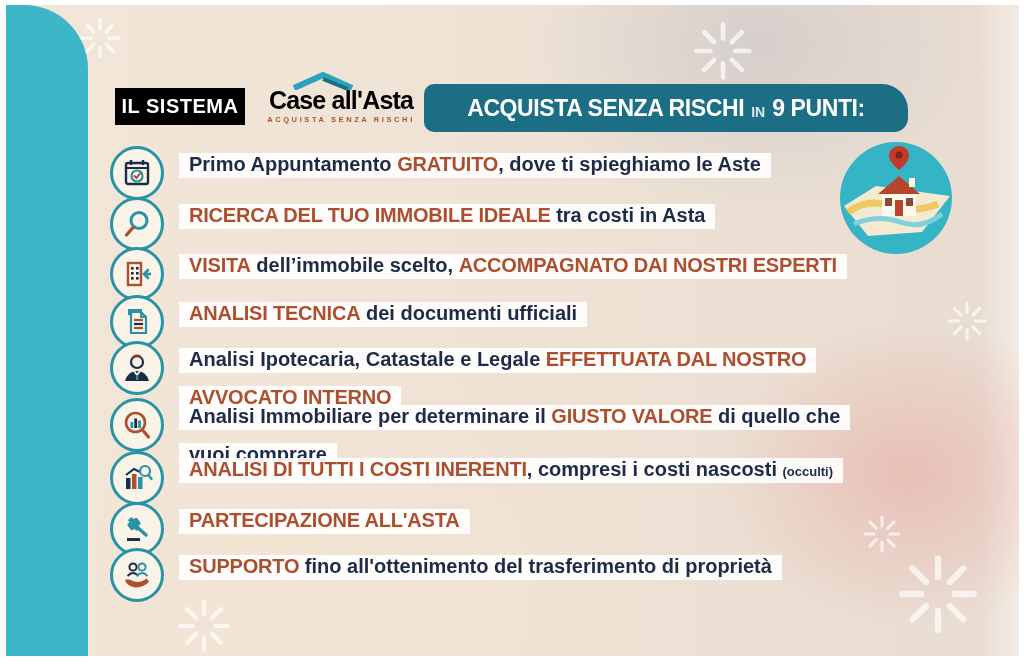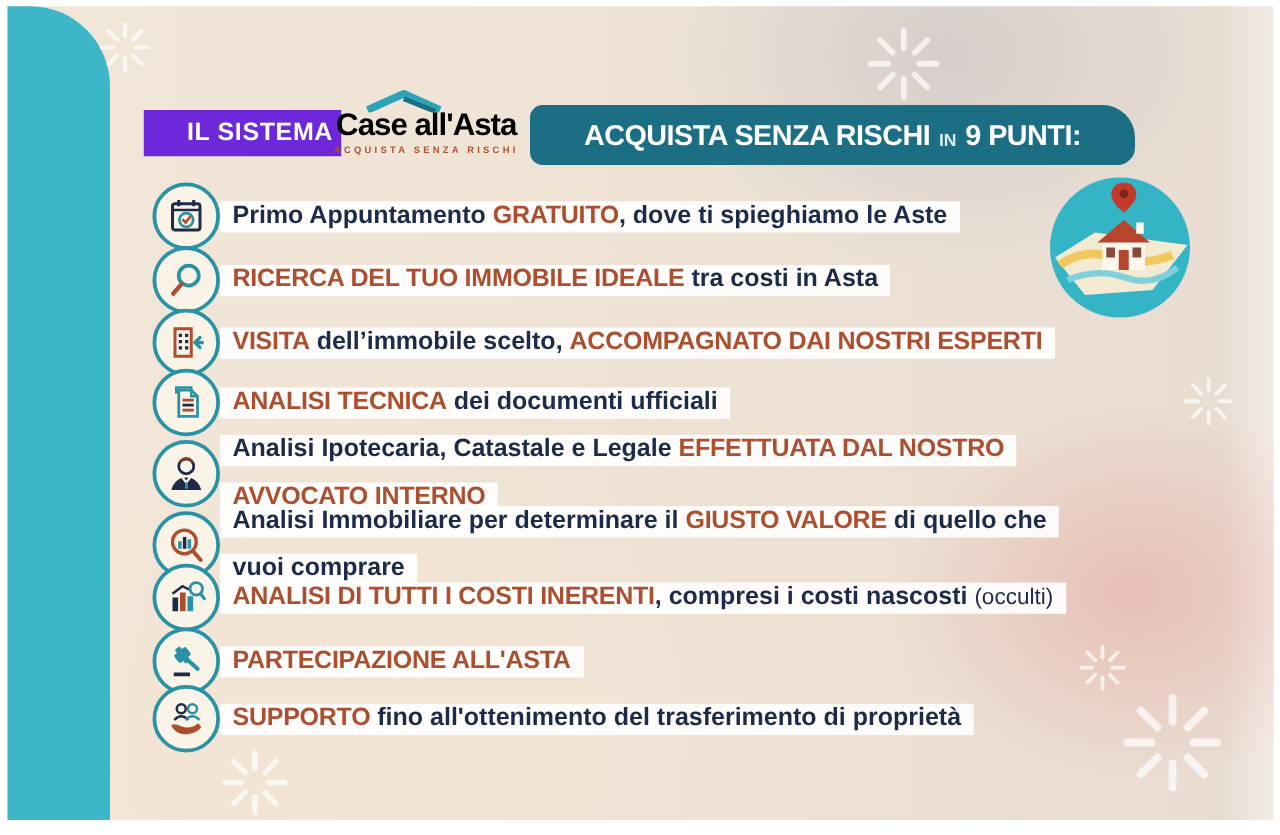--- a/index.html
+++ b/index.html
@@ -8,45 +8,45 @@
   .bg{position:absolute;left:6px;top:5px;right:5px;bottom:12px;
       background:
         radial-gradient(280px 220px at 89% 72%, rgba(230,166,158,0.55), transparent 70%),
         radial-gradient(320px 240px at 74% 6%, rgba(196,192,196,0.55), transparent 72%),
         radial-gradient(420px 320px at 30% 90%, rgba(243,228,210,0.85), transparent 75%),
         linear-gradient(90deg,#f2e6d8 0%,#eee2d5 55%,#e9ddd2 96%,#f3ece5 100%);
   }
   .teal-bar{position:absolute;left:6px;top:5px;bottom:12px;width:82px;background:#3db6c8;border-top-right-radius:64px;}
   .burst{position:absolute;opacity:0.7;}
   
-  .badge{position:absolute;left:115px;top:88px;width:130px;height:37px;background:#6d28d9;color:#fff;
-         font-weight:800;font-size:20px;letter-spacing:0.5px;display:flex;align-items:center;justify-content:center;padding-left:28px;}
+  .badge{position:absolute;left:115px;top:88px;width:130px;height:37px;background:#000000;color:#fff;
+         font-weight:800;font-size:20px;letter-spacing:0.5px;display:flex;align-items:center;justify-content:center;}
   .logo{position:absolute;left:262px;top:72px;width:158px;text-align:center;}
   .logo svg{display:block;margin:0 auto -2px 28px;}
   .logo-name{color:#000000;font-weight:800;font-size:25px;letter-spacing:-0.8px;line-height:24px;}
   .logo-tag{color:#b0502f;font-weight:700;font-size:7.5px;letter-spacing:2.6px;margin-top:3px;}
   .title-box{position:absolute;left:424px;top:84px;width:484px;height:48px;background:#1b6e83;
              border-radius:10px 26px 14px 10px;display:flex;align-items:center;justify-content:center;gap:7px;}
   .title-box .t1{color:#fff;font-weight:800;font-size:23px;letter-spacing:-0.4px;}
   .title-box .t2{color:#d9ecf1;font-weight:600;font-size:14px;margin-top:8px;}
   
   .map-circle{position:absolute;left:838px;top:140px;width:116px;height:116px;}
   
-  .row{position:absolute;left:122px;display:flex;align-items:center;}
+  .row{position:absolute;left:110px;display:flex;gap:15px;}
   .circle{flex:0 0 auto;width:54px;height:54px;box-sizing:border-box;border:3px solid #2a92a5;border-radius:50%;
           background:#faf3e8;display:flex;align-items:center;justify-content:center;}
   .text{white-space:nowrap;}
   .row.wrap .text{white-space:normal;}
   .row.wrap5 .text{max-width:690px;}
   .row.wrap6 .text{max-width:705px;}
   .strip{background:rgba(255,255,255,0.9);padding:4px 10px;display:inline;line-height:36px;
          box-decoration-break:clone;-webkit-box-decoration-break:clone;}
   .seg{color:#1d2b49;font-weight:600;font-size:20px;}
   .seg.hl{color:#ad4f2e;font-weight:800;letter-spacing:-0.2px;}
-  .seg.light{font-weight:400;font-size:18px;}
+  .seg.light{font-weight:700;font-size:13px;}
 </style>
 </head>
 <body>
 
 <div class="page">
   <div class="bg"></div>
   <div class="teal-bar"></div>
 
   <svg class="burst" style="left:78px;top:16px" width="44" height="44" viewBox="0 0 40 40">
     <defs>

